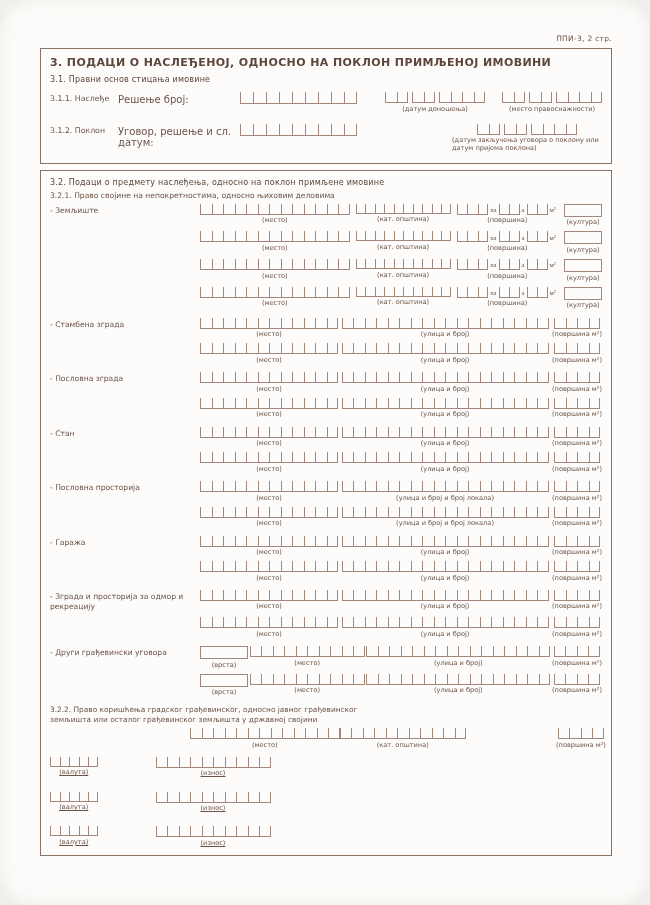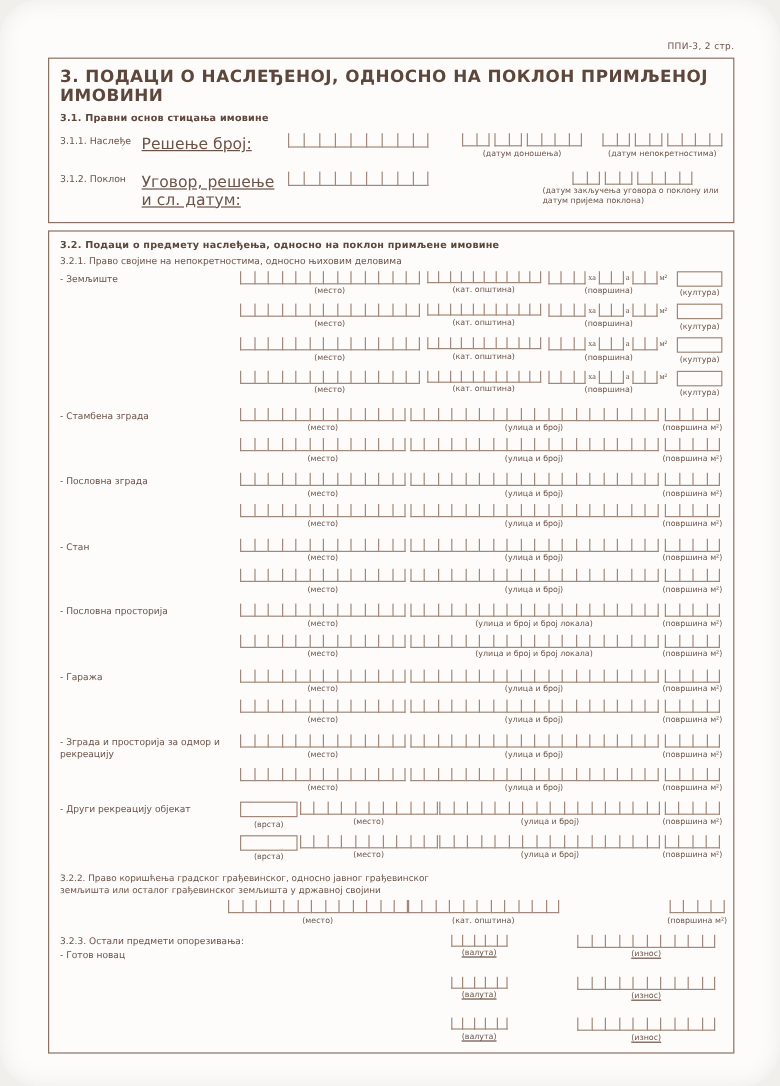--- a/index.html
+++ b/index.html
@@ -32,22 +32,22 @@
     color:var(--text);
     margin-bottom:5px;
     letter-spacing:.3px;
   }
   .box{
     border:1.4px solid var(--border);
     padding:7px 9px 8px 9px;
     background:transparent;
   }
   .box + .box{margin-top:6px;}
-  .h1{font-size:14px;font-weight:bold;color:var(--text-bold);letter-spacing:.4px;margin-bottom:6px;}
-  .h2{font-size:8px;font-weight:bold;color:var(--text-bold);letter-spacing:.2px;margin-bottom:8px;}
+  .h1{font-size:11px;font-weight:bold;color:var(--text-bold);letter-spacing:.4px;margin-bottom:6px;}
+  .h2{font-size:8px;font-weight:normal;color:var(--text-bold);letter-spacing:.2px;margin-bottom:8px;}
   .h3{font-size:7.6px;color:var(--text);margin-bottom:4px;}
   
   .comb{display:flex;}
   .comb span{
     display:block;width:11.5px;height:11px;
     border-left:1px solid var(--line);
     border-bottom:1px solid var(--line);
   }
   .comb span:last-child{border-right:1px solid var(--line);}
   .comb.sm span{width:9.5px;height:10px;}
@@ -64,21 +64,21 @@
   .cap.center{white-space:normal;max-width:150px;}
   .hrow{display:flex;align-items:flex-end;font-family:Liberation Serif, serif;}
   .unit{font-size:6.8px;color:var(--text);margin:0 2px;line-height:1;padding-bottom:1px;}
   
   .frow{display:flex;align-items:flex-start;margin-bottom:5px;}
   .labcol{width:150px;flex:none;font-size:7.6px;color:var(--text);padding-top:2px;line-height:1.35;}
   .grow{flex:1;display:flex;justify-content:space-between;align-items:flex-start;}
   
   .row31{display:flex;align-items:flex-start;margin-bottom:11px;}
   .row31 .num{width:68px;flex:none;font-size:7.8px;padding-top:2px;}
-  .row31 .fldlab{width:122px;flex:none;font-size:13px;padding-top:2px;text-decoration:underline;}
+  .row31 .fldlab{width:122px;flex:none;font-size:10px;padding-top:2px;}
   .dateset{display:flex;align-items:flex-end;gap:4px;}
   .item{margin-bottom:3px;}
   .mb8{margin-bottom:8px;}
   .s322text{font-size:7.4px;line-height:1.45;max-width:330px;margin-bottom:2px;}
   .s323wrap{display:flex;margin-top:8px;}
   .s323left{flex:1;font-size:7.6px;line-height:1.5;}
   .s323right{display:flex;flex-direction:column;gap:14px;margin-right:6px;text-decoration:underline;}
   .s323row{display:flex;align-items:flex-start;gap:58px;}
 </style>
 </head>
@@ -136,21 +136,21 @@
               <span></span>
               <span></span>
             </div>
           <div class="comb">
               <span></span>
               <span></span>
               <span></span>
               <span></span>
             </div>
         </div>
-        <div class="cap">(датум непокретностима)</div>
+        <div class="cap">(место правоснажности)</div>
       </div>
     </div>
 
     <div class="row31" style="margin-bottom:2px;">
       <div class="num">3.1.2. Поклон</div>
       <div class="fldlab">Уговор, решење и сл. датум:</div>
       <div class="group">
         <div class="comb lg">
             <span></span>
             <span></span>
@@ -1105,21 +1105,21 @@
                 <span></span>
               </div>
               <div class="cap">(површина м²)</div>
             </div>
         </div>
       </div>
     </div>
 
     <div class="item">
       <div class="frow">
-        <div class="labcol">- Други рекреацију објекат</div>
+        <div class="labcol">- Други грађевински уговора</div>
         <div class="grow">
           <div class="group">
               <div class="rectbox"></div>
               <div class="cap">(врста)</div>
             </div>
           <div class="group">
               <div class="comb">
                 <span></span>
                 <span></span>
                 <span></span>
@@ -1267,24 +1267,20 @@
                 <span></span>
                 <span></span>
               </div>
               <div class="cap">(површина м²)</div>
             </div>
         </div>
       </div>
     </div>
 
     <div class="s323wrap">
-      <div class="s323left">
-        <div>3.2.3. Остали предмети опорезивања:</div>
-        <div>- Готов новац</div>
-      </div>
       <div class="s323right">
         <div class="s323row">
           <div class="group">
               <div class="comb sm">
                 <span></span>
                 <span></span>
                 <span></span>
                 <span></span>
                 <span></span>
               </div>

